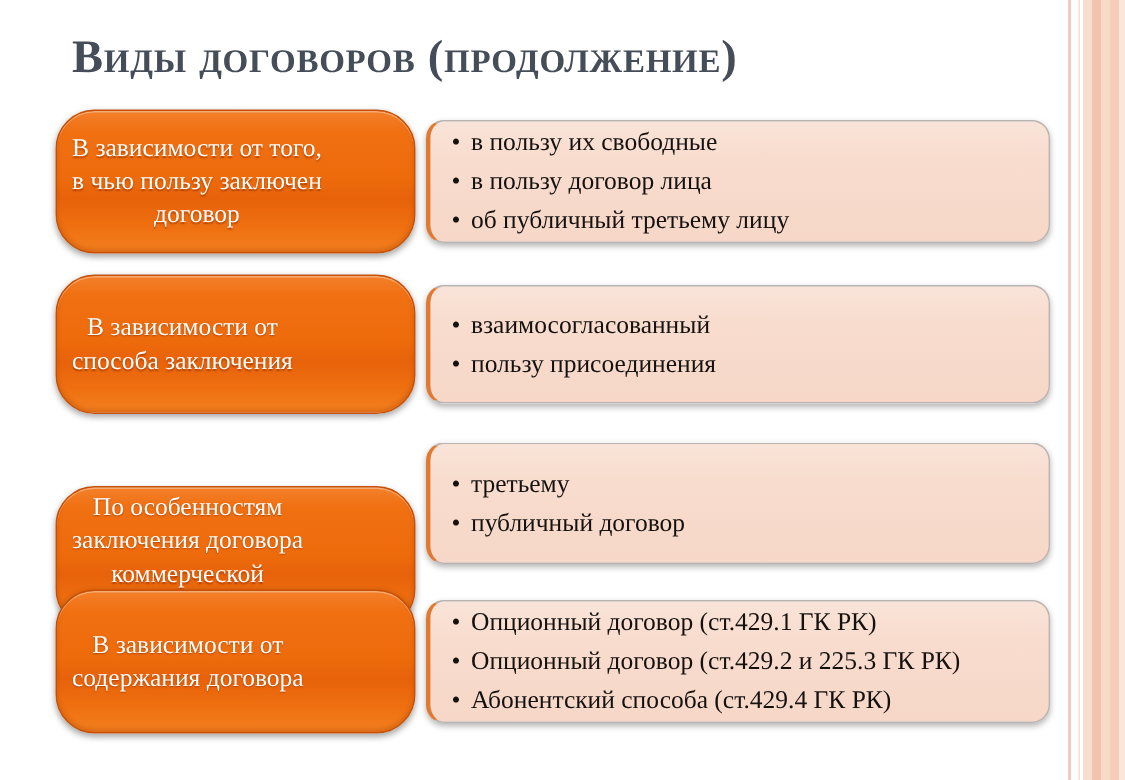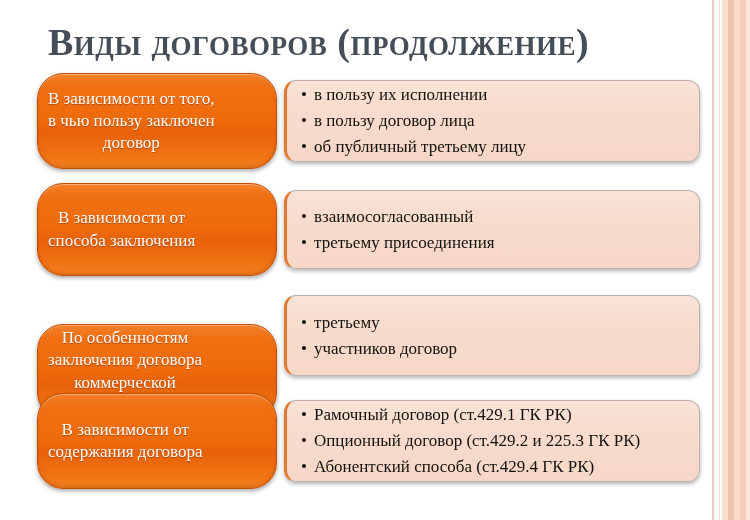--- a/index.html
+++ b/index.html
@@ -32,21 +32,21 @@
   .s5 { right: 10px; width: 6px;  background: #f9d9c7; }
   .s6 { right: 4px;  width: 6px;  background: #f6cdb8; }
   .s7 { right: 0px;  width: 4px;  background: #fbe6db; }
 
   
   #page-title {
     position: absolute;
     left: 48px;
     top: 20px;
     width: 640px;
-    font-size: 38px;
+    font-size: 31px;
     font-weight: bold;
     font-variant: small-caps;
     letter-spacing: 0.5px;
     color: #444d58;
     white-space: nowrap;
   }
 
   
   .row {
     position: absolute;
@@ -138,21 +138,21 @@
   <div id="page-title">Виды договоров (продолжение)</div>
 
   <div id="rows-container">
       <div class="row" style="top: 73px; height: 96px;">
         <div class="label-box" style="height: 96px;">
           <div class="label-text">В зависимости от того,<br>в чью пользу заключен<br>договор</div>
         </div>
         <div class="content-box" style="top: 7px; height: 82px;">
           <div class="bullet-line">
             <span class="bullet-dot">•</span>
-            <span class="bullet-text">в пользу их исполнении</span>
+            <span class="bullet-text">в пользу их свободные</span>
           </div>
           <div class="bullet-line">
             <span class="bullet-dot">•</span>
             <span class="bullet-text">в пользу договор лица</span>
           </div>
           <div class="bullet-line">
             <span class="bullet-dot">•</span>
             <span class="bullet-text">об публичный третьему лицу</span>
           </div>
         </div>
@@ -161,47 +161,47 @@
         <div class="label-box" style="height: 93px;">
           <div class="label-text">В зависимости от<br>способа заключения</div>
         </div>
         <div class="content-box" style="top: 7px; height: 79px;">
           <div class="bullet-line">
             <span class="bullet-dot">•</span>
             <span class="bullet-text">взаимосогласованный</span>
           </div>
           <div class="bullet-line">
             <span class="bullet-dot">•</span>
-            <span class="bullet-text">третьему присоединения</span>
+            <span class="bullet-text">пользу присоединения</span>
           </div>
         </div>
       </div>
       <div class="row" style="top: 288px; height: 95px;">
         <div class="label-box" style="height: 95px; margin-top: 36px;">
           <div class="label-text">По особенностям<br>заключения договора<br>коммерческой<br>организацией</div>
         </div>
         <div class="content-box" style="top: 7px; height: 81px;">
           <div class="bullet-line">
             <span class="bullet-dot">•</span>
             <span class="bullet-text">третьему</span>
           </div>
           <div class="bullet-line">
             <span class="bullet-dot">•</span>
-            <span class="bullet-text">участников договор</span>
+            <span class="bullet-text">публичный договор</span>
           </div>
         </div>
       </div>
       <div class="row" style="top: 393px; height: 96px;">
         <div class="label-box" style="height: 96px;">
           <div class="label-text">В зависимости от<br>содержания договора</div>
         </div>
         <div class="content-box" style="top: 7px; height: 82px;">
           <div class="bullet-line">
             <span class="bullet-dot">•</span>
-            <span class="bullet-text">Рамочный договор (ст.429.1 ГК РК)</span>
+            <span class="bullet-text">Опционный договор (ст.429.1 ГК РК)</span>
           </div>
           <div class="bullet-line">
             <span class="bullet-dot">•</span>
             <span class="bullet-text">Опционный договор (ст.429.2 и 225.3 ГК РК)</span>
           </div>
           <div class="bullet-line">
             <span class="bullet-dot">•</span>
             <span class="bullet-text">Абонентский способа (ст.429.4 ГК РК)</span>
           </div>
         </div>

